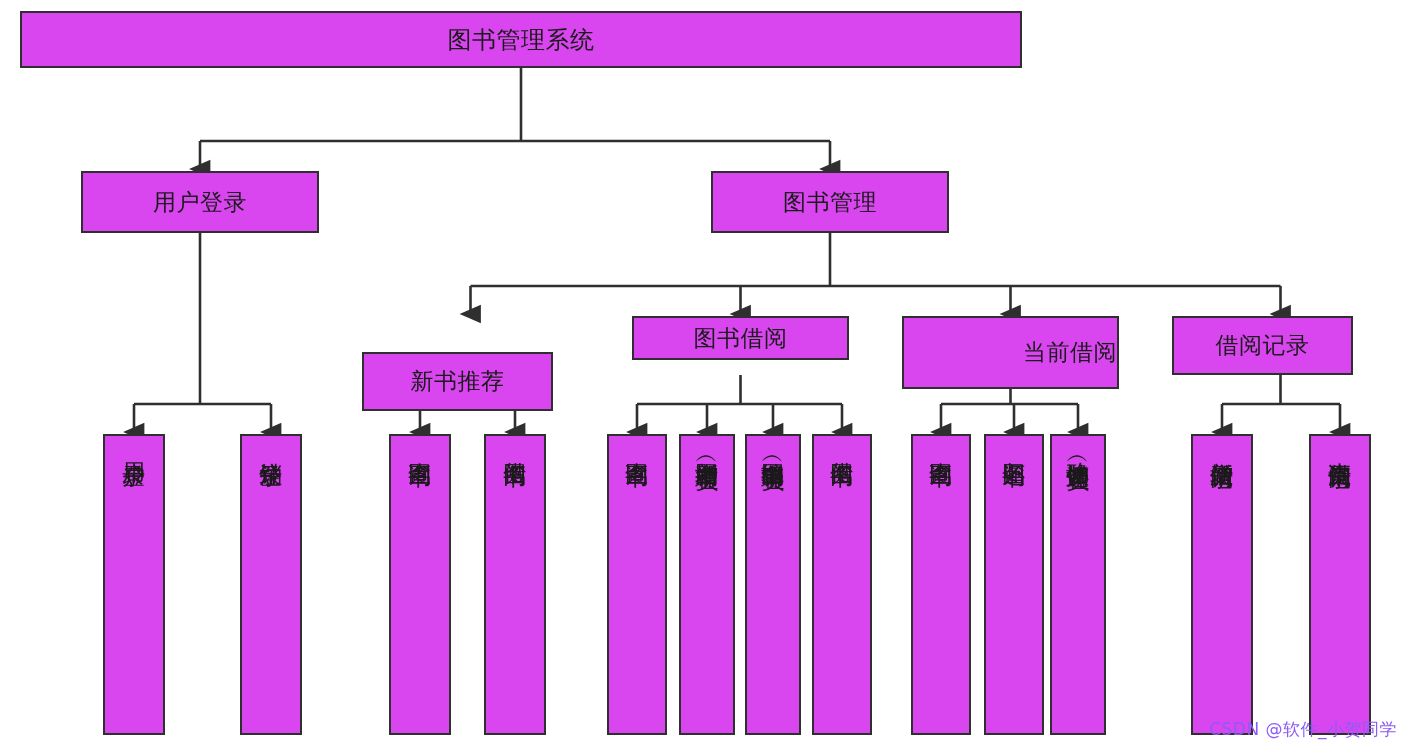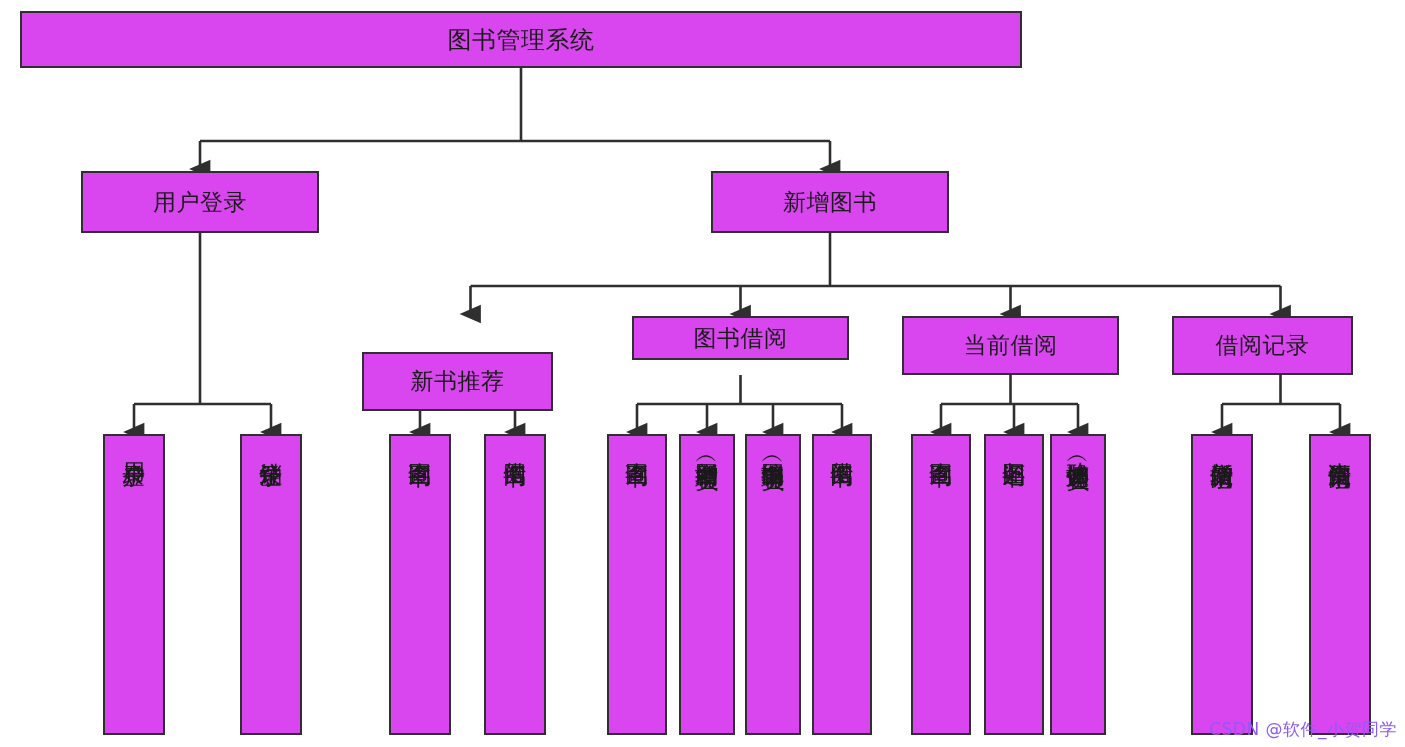--- a/index.html
+++ b/index.html
@@ -115,29 +115,29 @@
   </svg>
 
   <div id="node-layer">
       <div class="node horiz root" style="left: 20px; top: 11px; width: 1002px; height: 57px;">
         <span>图书管理系统</span>
       </div>
       <div class="node horiz" style="left: 81px; top: 171px; width: 238px; height: 62px;">
         <span>用户登录</span>
       </div>
       <div class="node horiz" style="left: 711px; top: 171px; width: 238px; height: 62px;">
-        <span>新增图书</span>
+        <span>图书管理</span>
       </div>
       <div class="node horiz" style="left: 362px; top: 316px; width: 191px; height: 59px; margin-top: 36px;">
         <span>新书推荐</span>
       </div>
       <div class="node horiz" style="left: 632px; top: 316px; width: 217px; height: 44px;">
         <span>图书借阅</span>
       </div>
-      <div class="node horiz" style="left: 902px; top: 316px; width: 217px; height: 59px;">
+      <div class="node horiz" style="left: 902px; top: 316px; width: 217px; height: 73px; justify-content: flex-end;">
         <span>当前借阅</span>
       </div>
       <div class="node horiz" style="left: 1172px; top: 316px; width: 181px; height: 59px;">
         <span>借阅记录</span>
       </div>
       <div class="node leaf" style="left: 103px; top: 434px; width: 62px; height: 301px;">
         <span class="leaf-text">用户登录</span>
       </div>
       <div class="node leaf" style="left: 240px; top: 434px; width: 62px; height: 301px;">
         <span class="leaf-text">注销登录</span>

